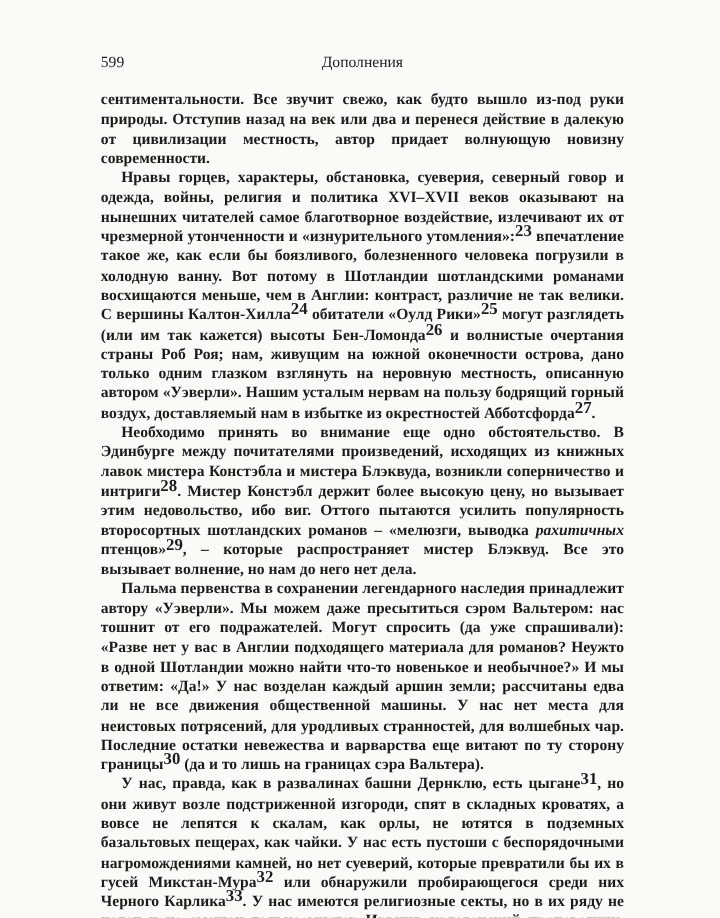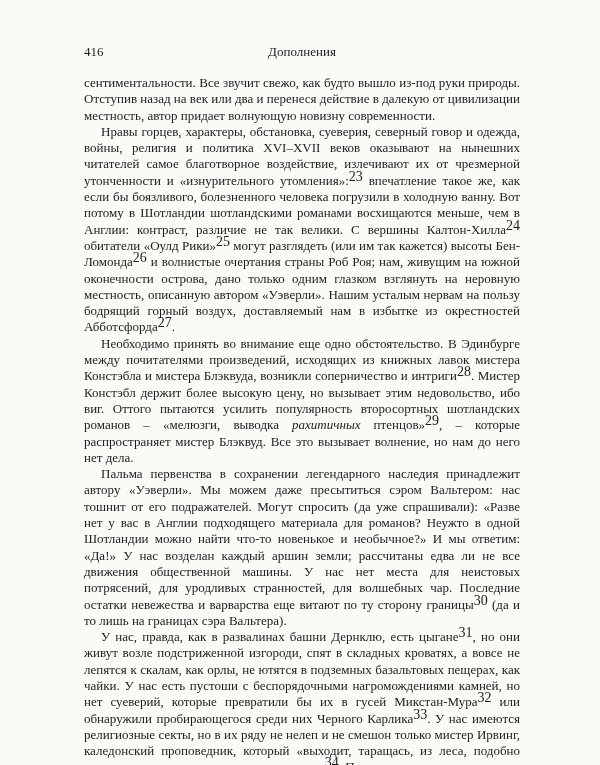--- a/index.html
+++ b/index.html
@@ -41,39 +41,40 @@
     width: 436px;
     font-size: 13px;
     line-height: 16.3px;
     text-align: justify;
     hyphens: auto;
     -webkit-hyphens: auto;
   }
   .para {
     margin: 0;
     padding: 0;
+    font-weight: bold;
   }
   .para.indent {
     text-indent: 17px;
   }
   sup.fnref {
     font-size: 14px;
     line-height: 0;
     position: relative;
     top: -4px;
     vertical-align: baseline;
   }
   i { font-style: italic; }
 </style>
 </head>
 <body>
 
 <div class="page">
   <div class="header">
-    <span class="pagenum">416</span>
+    <span class="pagenum">599</span>
     <span class="running-title">Дополнения</span>
   </div>
   <div class="text-block">
       <p class="para">сентиментальности. Все звучит свежо, как будто вышло из-под руки природы. Отступив назад на век или два и перенеся действие в далекую от цивилизации местность, автор придает волнующую новизну современности.</p>
       <p class="para indent">Нравы горцев, характеры, обстановка, суеверия, северный говор и одежда, войны, религия и политика XVI–XVII веков оказывают на нынешних читателей самое благотворное воздействие, излечивают их от чрезмерной утонченности и «изнурительного утомления»:<sup class="fnref">23</sup> впечатление такое же, как если бы боязливого, болезненного человека погрузили в холодную ванну. Вот потому в Шотландии шотландскими романами восхищаются меньше, чем в Англии: контраст, различие не так велики. С вершины Калтон-Хилла<sup class="fnref">24</sup> обитатели «Оулд Рики»<sup class="fnref">25</sup> могут разглядеть (или им так кажется) высоты Бен-Ломонда<sup class="fnref">26</sup> и волнистые очертания страны Роб Роя; нам, живущим на южной оконечности острова, дано только одним глазком взглянуть на неровную местность, описанную автором «Уэверли». Нашим усталым нервам на пользу бодрящий горный воздух, доставляемый нам в избытке из окрестностей Абботсфорда<sup class="fnref">27</sup>.</p>
       <p class="para indent">Необходимо принять во внимание еще одно обстоятельство. В Эдинбурге между почитателями произведений, исходящих из книжных лавок мистера Констэбла и мистера Блэквуда, возникли соперничество и интриги<sup class="fnref">28</sup>. Мистер Констэбл держит более высокую цену, но вызывает этим недовольство, ибо виг. Оттого пытаются усилить популярность второсортных шотландских романов – «мелюзги, выводка <i>рахитичных</i> птенцов»<sup class="fnref">29</sup>, – которые распространяет мистер Блэквуд. Все это вызывает волнение, но нам до него нет дела.</p>
       <p class="para indent">Пальма первенства в сохранении легендарного наследия принадлежит автору «Уэверли». Мы можем даже пресытиться сэром Вальтером: нас тошнит от его подражателей. Могут спросить (да уже спрашивали): «Разве нет у вас в Англии подходящего материала для романов? Неужто в одной Шотландии можно найти что-то новенькое и необычное?» И мы ответим: «Да!» У нас возделан каждый аршин земли; рассчитаны едва ли не все движения общественной машины. У нас нет места для неистовых потрясений, для уродливых странностей, для волшебных чар. Последние остатки невежества и варварства еще витают по ту сторону границы<sup class="fnref">30</sup> (да и то лишь на границах сэра Вальтера).</p>
       <p class="para indent">У нас, правда, как в развалинах башни Дернклю, есть цыгане<sup class="fnref">31</sup>, но они живут возле подстриженной изгороди, спят в складных кроватях, а вовсе не лепятся к скалам, как орлы, не ютятся в подземных базальтовых пещерах, как чайки. У нас есть пустоши с беспорядочными нагромождениями камней, но нет суеверий, которые превратили бы их в гусей Микстан-Мура<sup class="fnref">32</sup> или обнаружили пробирающегося среди них Черного Карлика<sup class="fnref">33</sup>. У нас имеются религиозные секты, но в их ряду не нелеп и не смешон только мистер Ирвинг, каледонский проповедник, который «выходит, таращась, из леса, подобно сатиру, но при этом вещает, словно оратор»<sup class="fnref">34</sup>. Почти сто лет назад</p>
     </div>
 </div>

